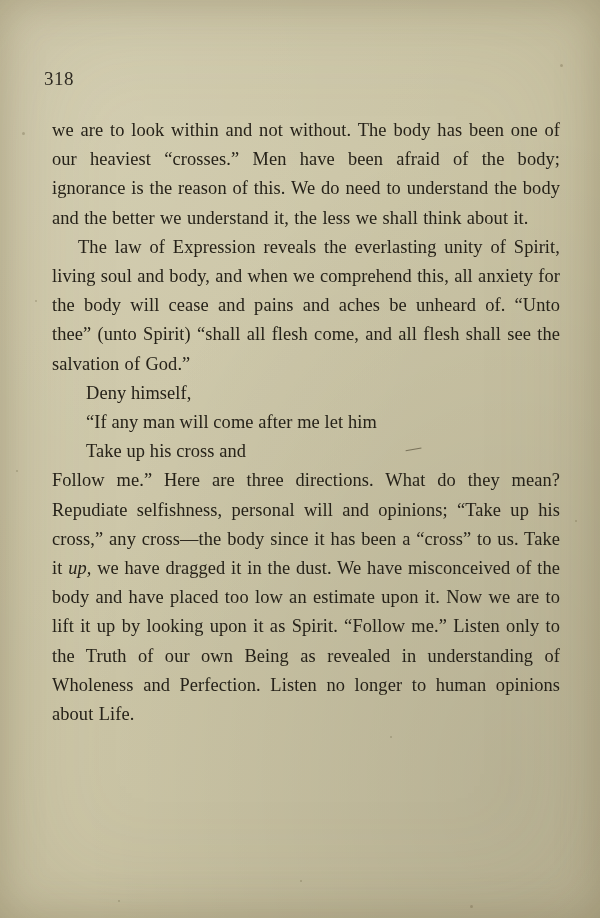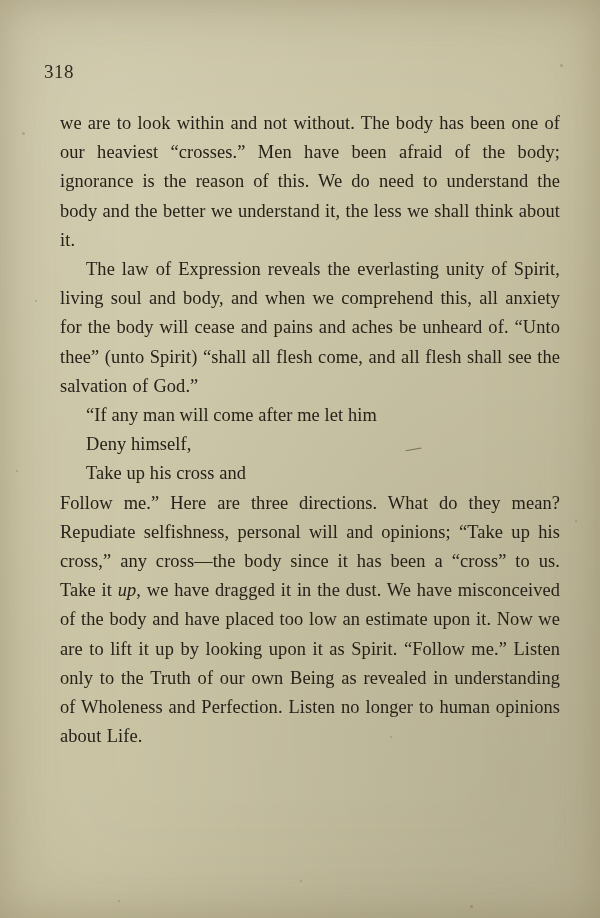--- a/index.html
+++ b/index.html
@@ -34,21 +34,21 @@
     position: absolute;
     inset: 0;
     pointer-events: none;
     box-shadow:
       inset 0 0 42px rgba(120, 108, 74, 0.35),
       inset 0 0 120px rgba(120, 108, 74, 0.18);
   }
   .content {
     position: absolute;
     left: 44px;
-    top: 61px;
+    top: 68px;
     width: 516px;
   }
   .header {
     display: flex;
     align-items: baseline;
     height: 34px;
     margin-bottom: 12px;
   }
   .folio {
     font-size: 19px;
@@ -62,21 +62,21 @@
     font-size: 15.5px;
     letter-spacing: 2.2px;
     color: #2e2a22;
     padding-right: 58px;
     white-space: nowrap;
   }
   .body-text {
     margin-top: 14px;
   }
   p.para {
-    margin: 0 0 0 16px;
+    margin: 0 0 0 8px;
     font-size: 18.4px;
     line-height: 29.2px;
     color: #262219;
     text-align: justify;
     text-justify: inter-word;
     text-indent: 26px;
     letter-spacing: 0.1px;
     word-spacing: 0.6px;
   }
   p.para.noindent {
@@ -132,22 +132,22 @@
       <div class="folio">318</div>
     </div>
 
     <div class="body-text">
 
       <p class="para noindent">we are to look within and not without.  The body has been one of our heaviest “crosses.”  Men have been afraid of the body; ignorance is the reason of this. We do need to understand the body and the better we understand it, the less we shall think about it.</p>
 
       <p class="para">The law of Expression reveals the everlasting unity of Spirit, living soul and body, and when we comprehend this, all anxiety for the body will cease and pains and aches be unheard of.  “Unto thee” (unto Spirit) “shall all flesh come, and all flesh shall see the salvation of God.”</p>
 
       <div class="verse">
+        <div>Deny himself,</div>
         <div>“If any man will come after me let him</div>
-        <div>Deny himself,</div>
         <div>Take up his cross and</div>
       </div>
 
       <p class="para noindent"><span>Follow me.”  Here are three directions.  What do they mean?  Repudiate selfishness, personal will and opinions; “Take up his cross,” any cross—the body since it has been a “cross” to us.  Take it </span><em class="ital">up,</em><span> we have dragged it in the dust.  We have misconceived of the body and have placed too low an estimate upon it.  Now we are to lift it up by looking upon it as Spirit.  “Follow me.”  Listen only to the Truth of our own Being as revealed in understanding of Wholeness and Perfection.  Listen no longer to human opinions about Life.</span></p>
 
 
     </div>
   </div>
 </div>
 

